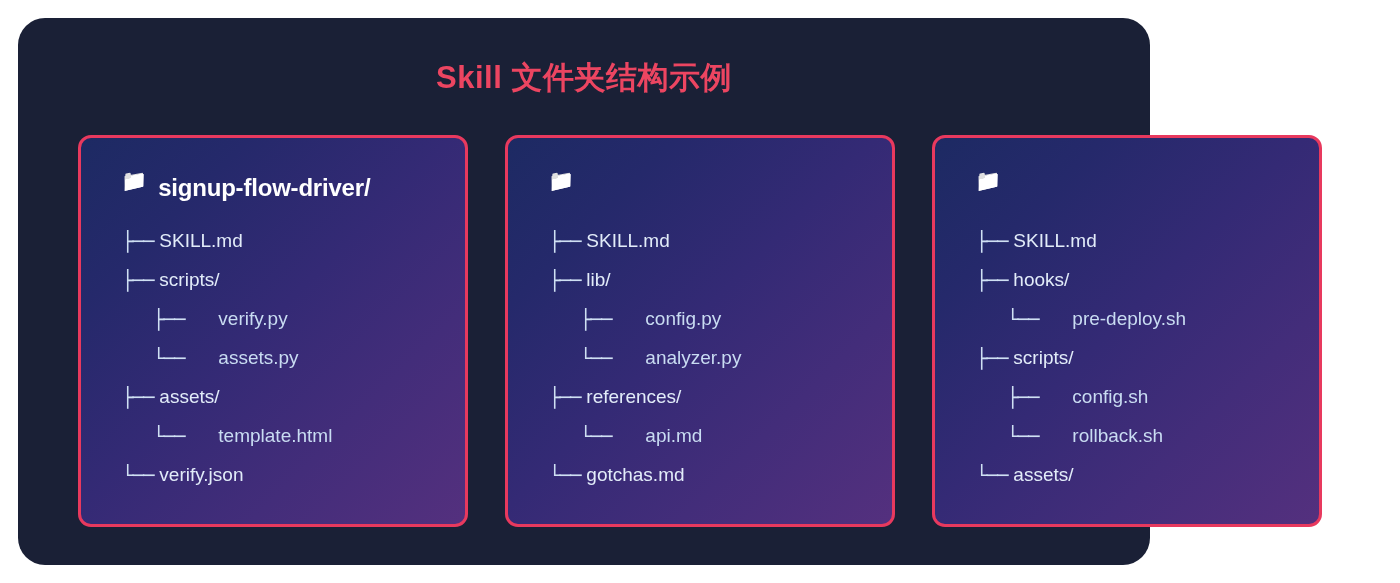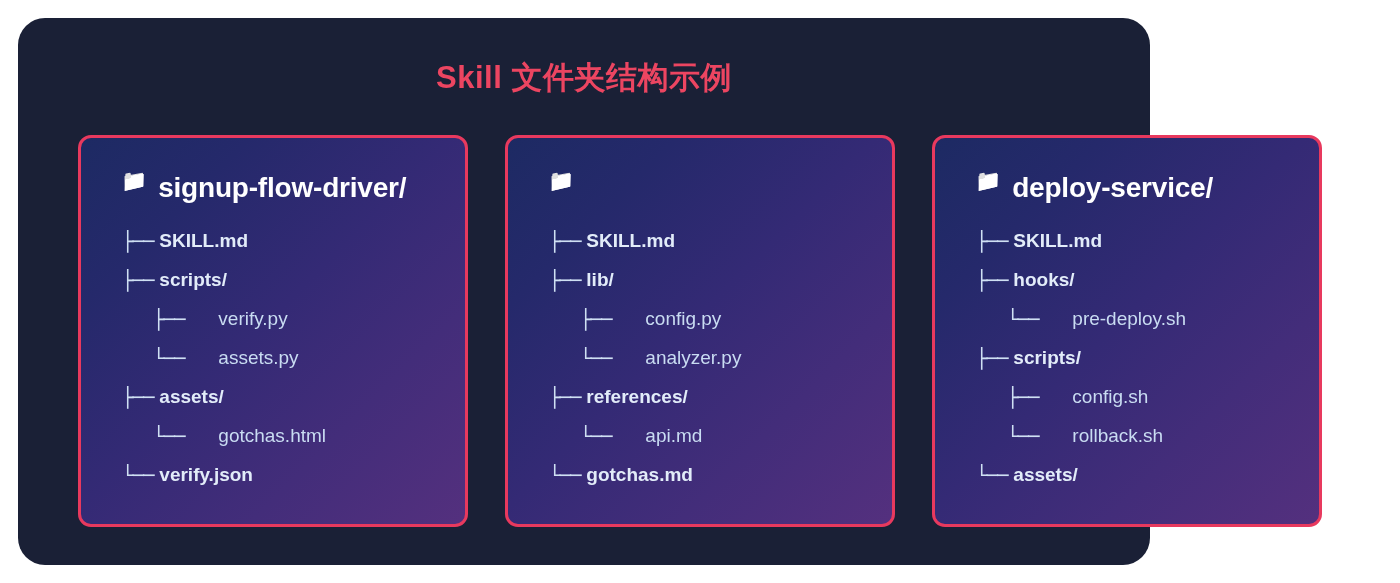--- a/index.html
+++ b/index.html
@@ -77,21 +77,21 @@
     height: 30px;
   }
   .folder-icon {
     font-size: 21px;
     line-height: 1;
     margin-right: 11px;
     color: #dfe3ea;
     filter: grayscale(1) brightness(1.25);
   }
   .card-title {
-    font-size: 28px;
+    font-size: 24px;
     font-weight: bold;
     color: #ffffff;
     letter-spacing: -0.2px;
     white-space: nowrap;
     margin-top: 16px;
   }
 
   .tree {
     padding-left: 41px;
   }
@@ -111,21 +111,21 @@
     font-size: 19px;
     color: #cfe0f3;
     margin-right: 6px;
     letter-spacing: -1px;
   }
   .label {
     font-size: 19px;
   }
   .row.depth-1 > .label {
     color: #e2ecf9;
-    font-weight: bold;
+    font-weight: normal;
     text-align: center;
   }
   .row.depth-2 > .label {
     color: #c9dcf2;
     font-weight: normal;
     margin-left: 28px;
   }
 </style>
 </head>
 <body>
@@ -156,21 +156,21 @@
           <div class="row depth-2">
             <span class="branch">└──</span>
             <span class="label">assets.py</span>
           </div>
           <div class="row depth-1">
             <span class="branch">├──</span>
             <span class="label">assets/</span>
           </div>
           <div class="row depth-2">
             <span class="branch">└──</span>
-            <span class="label">gotchas.html</span>
+            <span class="label">template.html</span>
           </div>
           <div class="row depth-1">
             <span class="branch">└──</span>
             <span class="label">verify.json</span>
           </div>
         </div>
       </div>
       <div class="card">
         <div class="card-header">
           <span class="folder-icon">📁</span>
@@ -202,21 +202,20 @@
           </div>
           <div class="row depth-1">
             <span class="branch">└──</span>
             <span class="label">gotchas.md</span>
           </div>
         </div>
       </div>
       <div class="card">
         <div class="card-header">
           <span class="folder-icon">📁</span>
-          <span class="card-title">deploy-service/</span>
         </div>
         <div class="tree">
           <div class="row depth-1">
             <span class="branch">├──</span>
             <span class="label">SKILL.md</span>
           </div>
           <div class="row depth-1">
             <span class="branch">├──</span>
             <span class="label">hooks/</span>
           </div>

